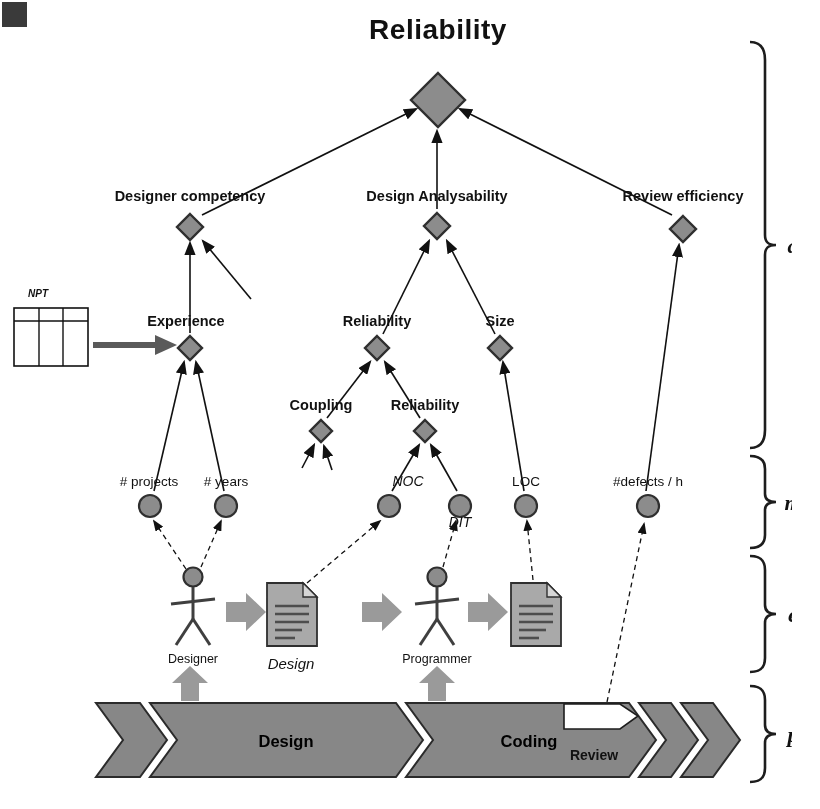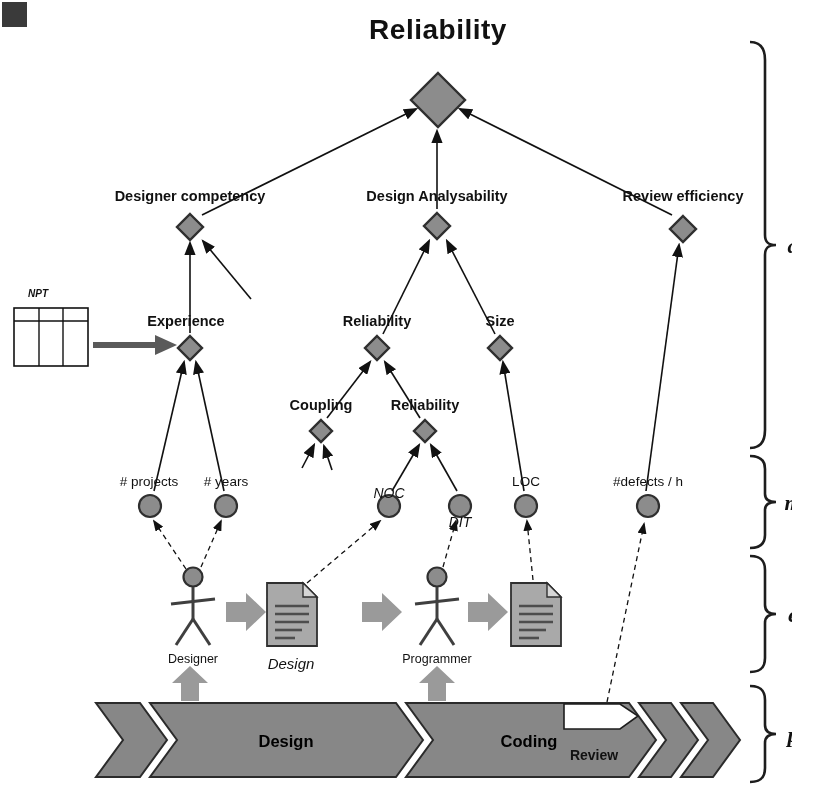--- a/index.html
+++ b/index.html
@@ -170,21 +170,21 @@
 
   <div class="lbl attr" style="left:186px; top:321px;">Experience</div>
   <div class="lbl attr" style="left:377px; top:321px;">Reliability</div>
   <div class="lbl attr" style="left:500px; top:321px;">Size</div>
 
   <div class="lbl attr" style="left:321px; top:405px;">Coupling</div>
   <div class="lbl attr" style="left:425px; top:405px;">Reliability</div>
 
   <div class="lbl meas" style="left:149px; top:481px;"># projects</div>
   <div class="lbl meas" style="left:226px; top:481px;"># years</div>
-  <div class="lbl meas-it" style="left:389px; top:481px;margin-top:12px;">NOC</div>
+  <div class="lbl meas-it" style="left:408px; top:481px;">NOC</div>
   <div class="lbl meas-it" style="left:460px; top:481px;margin-top:41px;">DIT</div>
   <div class="lbl meas" style="left:526px; top:481px;">LOC</div>
   <div class="lbl meas" style="left:648px; top:481px;">#defects / h</div>
 
   <div class="lbl ent" style="left:193px; top:659px;">Designer</div>
   <div class="lbl ent-it" style="left:291px; top:663px;">Design</div>
   <div class="lbl ent" style="left:437px; top:659px;">Programmer</div>
 
   <div class="lbl proc" style="left:286px; top:741px;">Design</div>
   <div class="lbl proc" style="left:529px; top:741px;">Coding</div>

